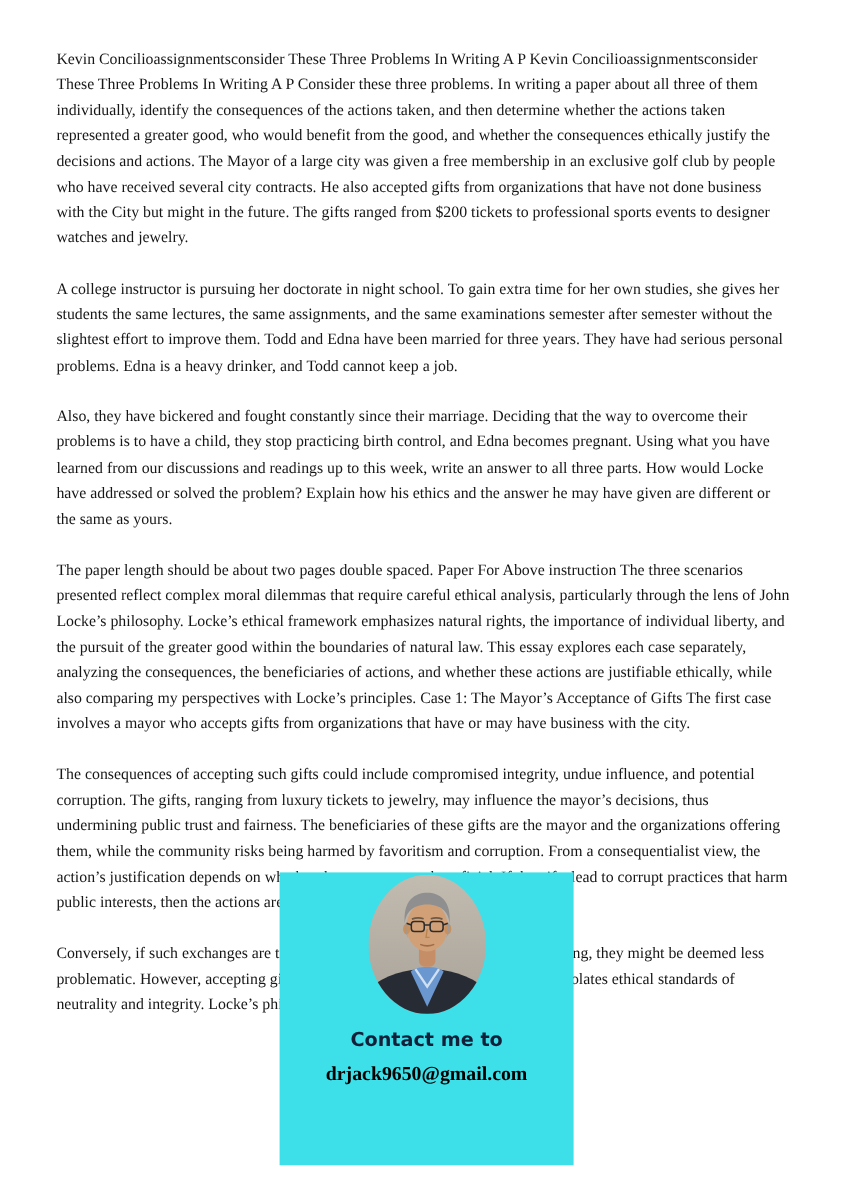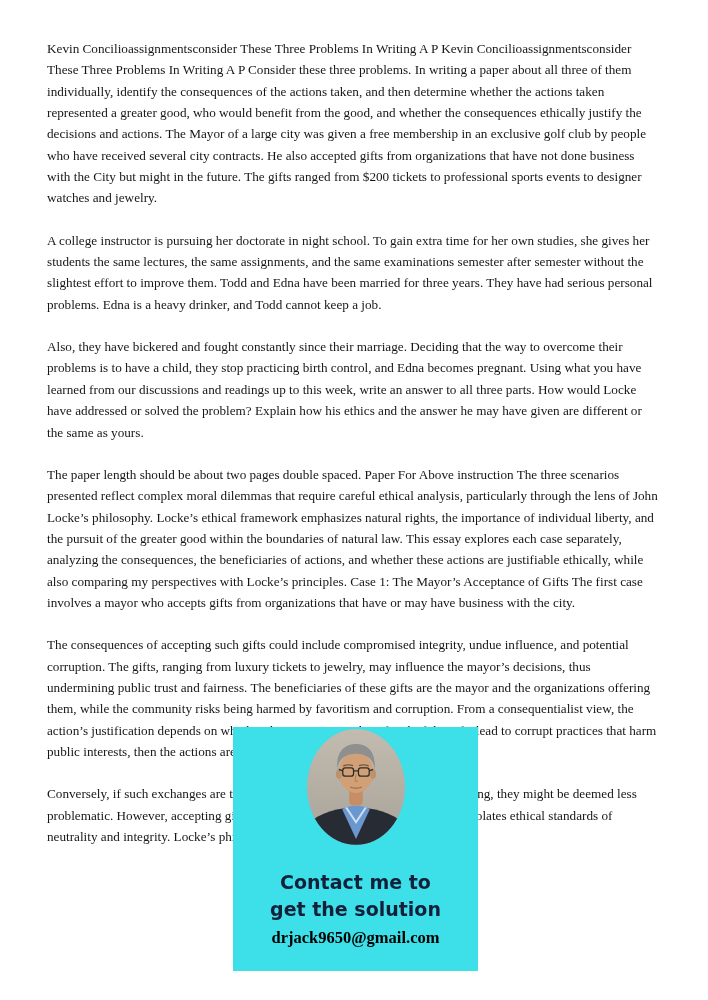--- a/index.html
+++ b/index.html
@@ -42,24 +42,24 @@
     padding-top: 2px;
   }
   .photo-wrap {
     width: 98px;
     height: 116px;
     border-radius: 50%;
     overflow: hidden;
     flex: 0 0 auto;
   }
   .contact-text {
-    margin-top: 24px;
+    margin-top: 8px;
     font-family: "DejaVu Sans", "Liberation Sans", sans-serif;
     font-weight: 700;
-    font-size: 19px;
+    font-size: 16px;
     line-height: 27px;
     color: #13203a;
     text-align: center;
   }
   .contact-email {
     margin-top: 5px;
     font-family: "Liberation Serif", "DejaVu Serif", serif;
     font-weight: 700;
     font-size: 16.5px;
     color: #000000;
@@ -117,18 +117,17 @@
           <line x1="36.5" y1="42.5" x2="32.5" y2="41"></line>
           <line x1="63.5" y1="42.5" x2="67.5" y2="41"></line>
         </g>
 
         <path d="M50,46 L49,53 L52,53" stroke="#b9824f" stroke-width="1.1" fill="none"></path>
         <path d="M44,59 Q50,61.5 56,59" stroke="#a06b47" stroke-width="1.3" fill="none"></path>
       </svg>
     </div>
     <div class="contact-text">
       <div>Contact me to</div>
-      <div>get the solution</div>
     </div>
     <div class="contact-email">drjack9650@gmail.com</div>
   </div>
 
 </div>
 
 </body></html>

